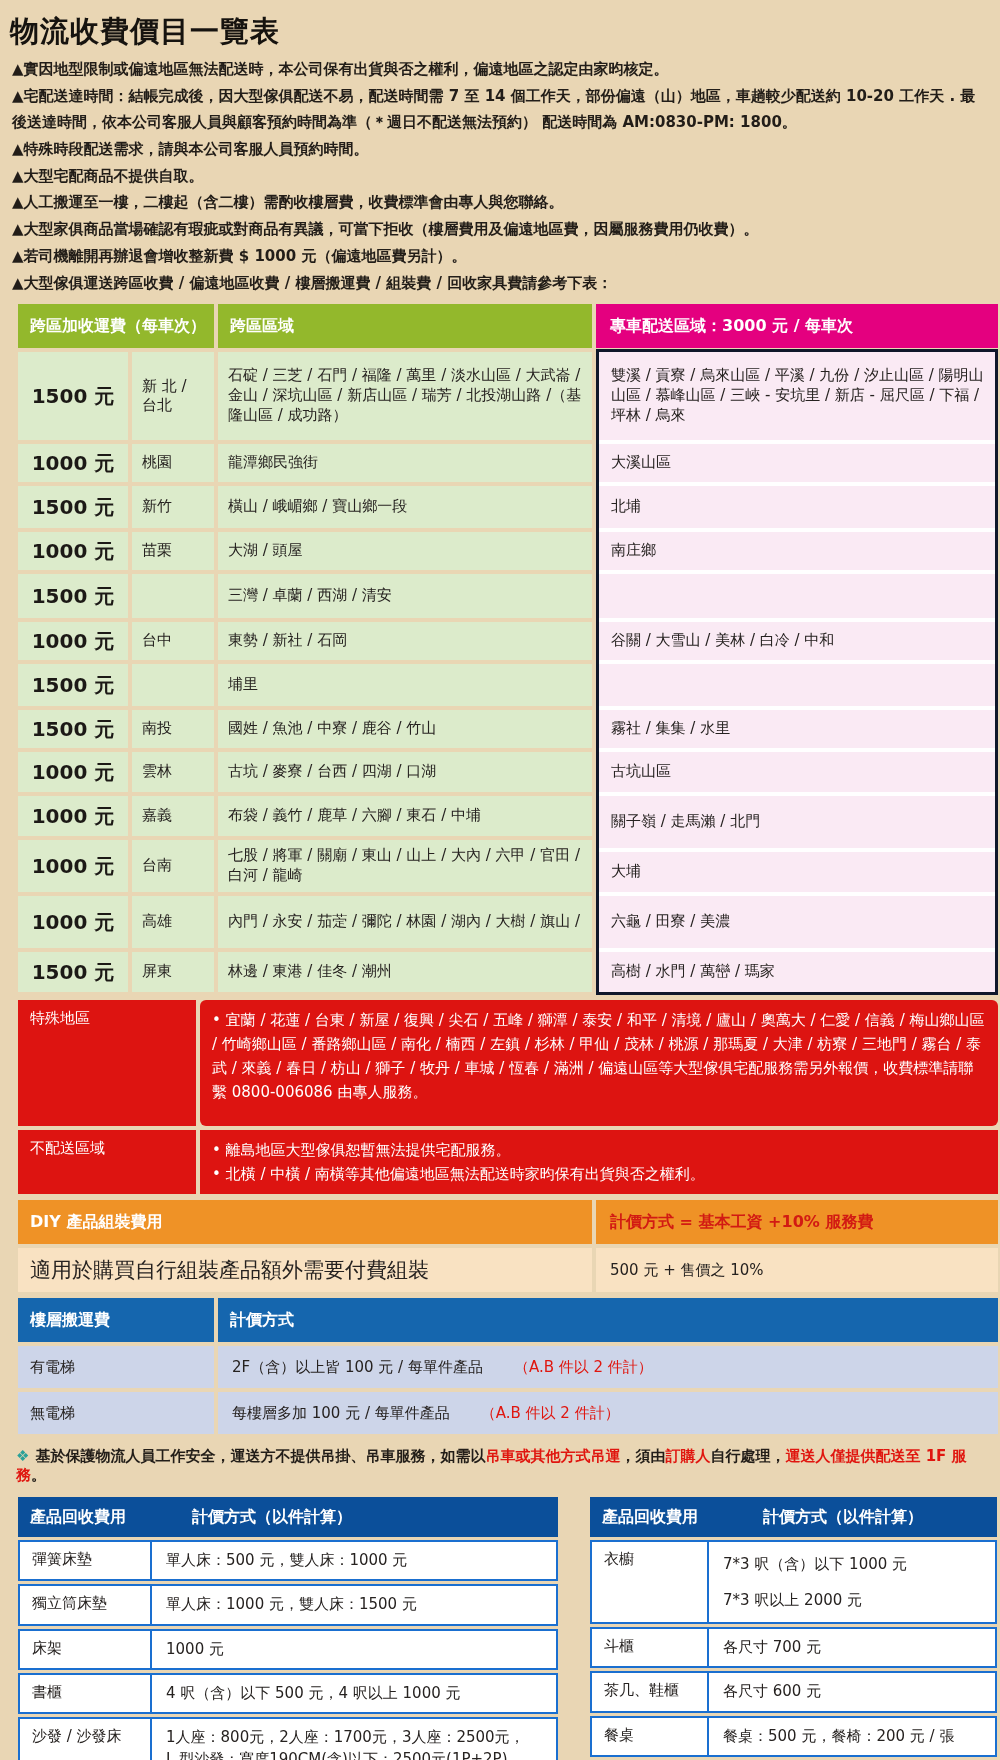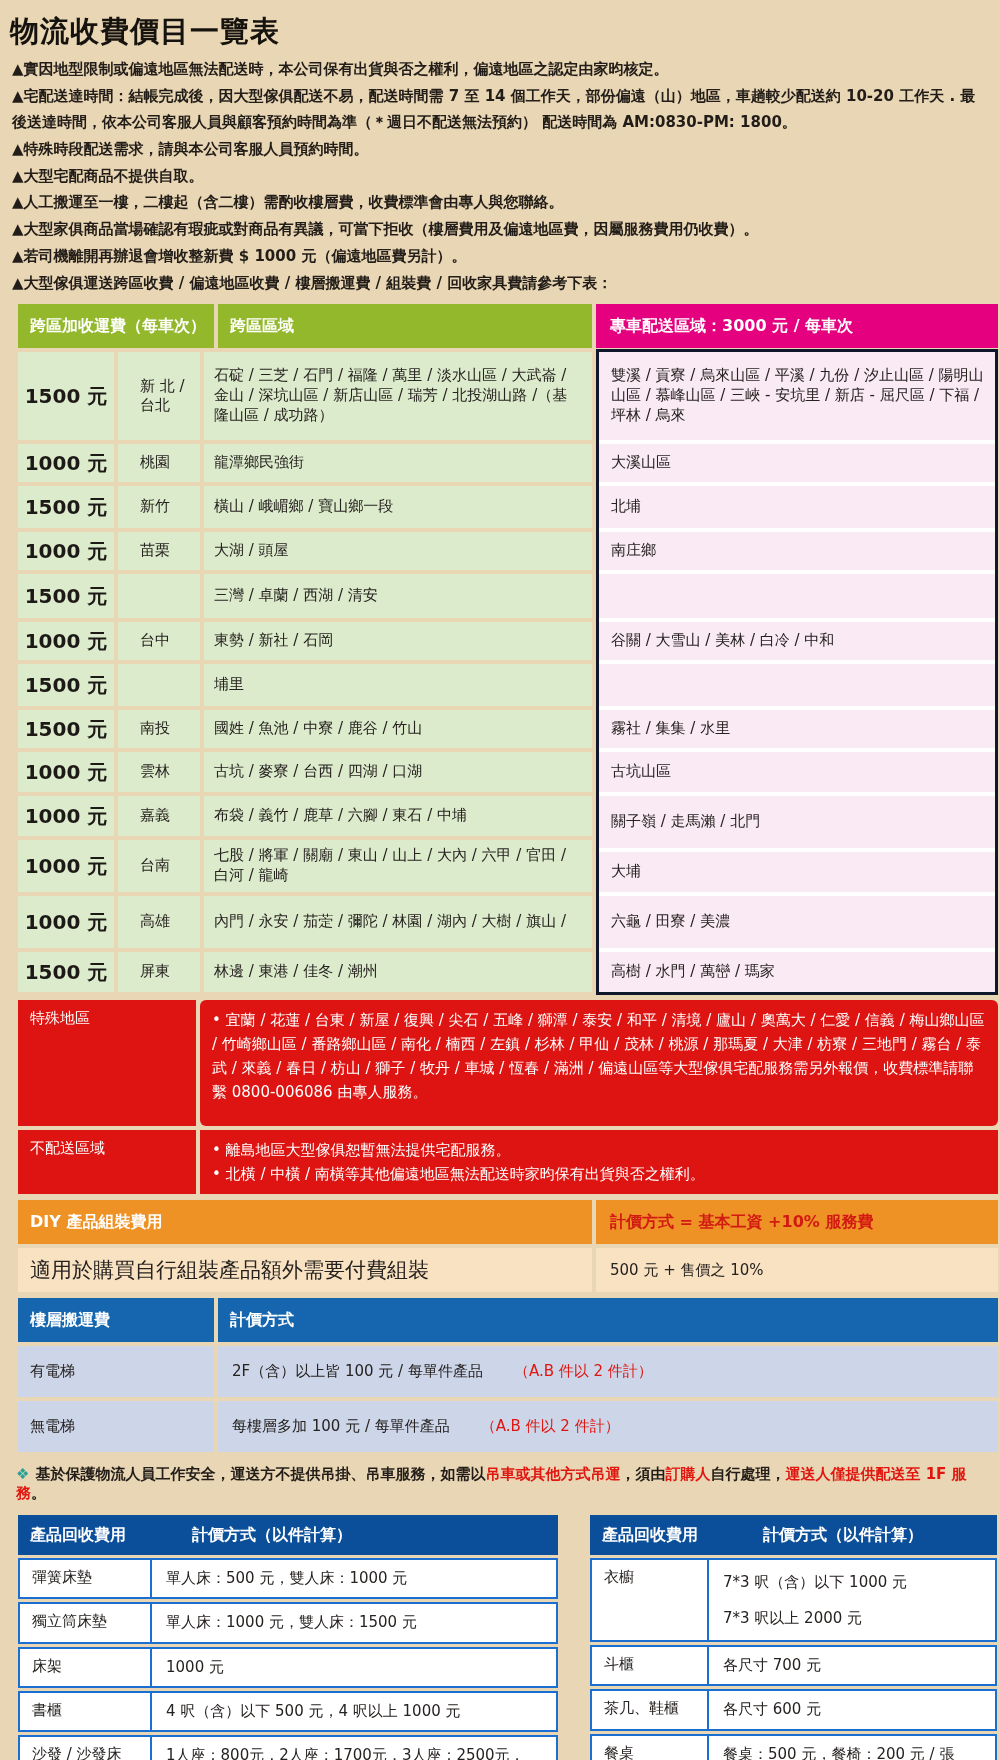--- a/index.html
+++ b/index.html
@@ -20,22 +20,22 @@
 
   
   .main-table { margin: 8px 0 0 18px; display: flex; gap: 4px; width: 980px; }
   .mt-left { width: 574px; }
   .row { display: flex; gap: 4px; margin-bottom: 4px; }
   .cell { display: flex; align-items: center; }
   .green-h { background: #93b82c; color: #fff; font-weight: bold; font-size: 16px; height: 44px; padding-left: 12px; }
   .w196 { width: 196px; }
   .grow { flex: 1; }
   .gcell { background: #dcebcb; }
-  .fee { width: 96px; justify-content: center; font-size: 20px; font-weight: bold; color:#1c1916;text-align:right; }
-  .city { width: 82px; padding-left: 22px; font-size: 15px; white-space: pre-line; line-height: 1.3; }
+  .fee { width: 110px; justify-content: center; font-size: 20px; font-weight: bold; color:#1c1916;text-align:right; }
+  .city { width: 82px; padding-left: 10px; font-size: 15px; white-space: pre-line; line-height: 1.3; }
   .areas { flex: 1; padding: 4px 10px; font-size: 15px; line-height: 1.33; }
   .rh1{height:88px}.rh2{height:38px}.rh3{height:42px}.rh4{height:38px}.rh5{height:44px}
   .rh6{height:38px}.rh7{height:42px}.rh8{height:38px}.rh9{height:40px}.rh10{height:40px}
   .rh11{height:52px}.rh12{height:52px}.rh13{height:40px}
   .mt-right { width: 402px; }
   .magenta-h { background: #e4007f; color: #fff; font-weight: bold; font-size: 16px; height: 44px; display:flex; align-items:center; padding-left: 14px; margin-bottom: 1px; }
   .pink-body { border: 3px solid #0f172a; background: #fff; }
   .pink-cell { background: #faeaf4; display: flex; align-items: center; padding: 3px 8px 3px 12px; font-size: 15px; line-height: 1.33; margin-bottom: 4px; }
   .pink-body .pink-cell:last-child { margin-bottom: 0; }
 
@@ -49,21 +49,21 @@
   
   .diy-h-left { background: #ef9226; color: #fff; font-weight: bold; font-size: 16px; width: 574px; height: 44px; padding-left: 12px; }
   .diy-h-right { background: #ef9226; color: #d21a13; font-weight: bold; font-size: 16px; flex: 1; height: 44px; padding-left: 14px; }
   .diy-r-left { background: #f9e2c2; width: 574px; height: 44px; padding-left: 12px; font-size: 21px; }
   .diy-r-right { background: #f9e2c2; flex: 1; height: 44px; padding-left: 14px; font-size: 15px; }
   .mt18 { margin-left: 18px; width: 980px; margin-top: 6px; }
   .mt4 { margin-left: 18px; width: 980px; margin-top: 0; }
 
   
   .blue-h { background: #1566ae; color: #fff; font-weight: bold; font-size: 16px; height: 44px; padding-left: 12px; }
-  .lb { background: #cdd5e9; font-size: 15px; height: 51px; }
+  .lb { background: #cdd5e9; font-size: 15px; height: 42px; }
   .lb.lab { width: 196px; padding-left: 12px; }
   .lb.val { flex: 1; padding-left: 14px; gap: 31px; }
   .redtx { color: #e0160f; }
 
   
   .crane-note { margin: 13px 10px 0 16px; font-size: 15px; font-weight: bold; color:#221d18; }
   .dia { color: #2aa198; margin-right: 6px; font-weight: bold; }
 
   
   .recycle-wrap { margin: 12px 0 0 18px; display: flex; gap: 32px; }

